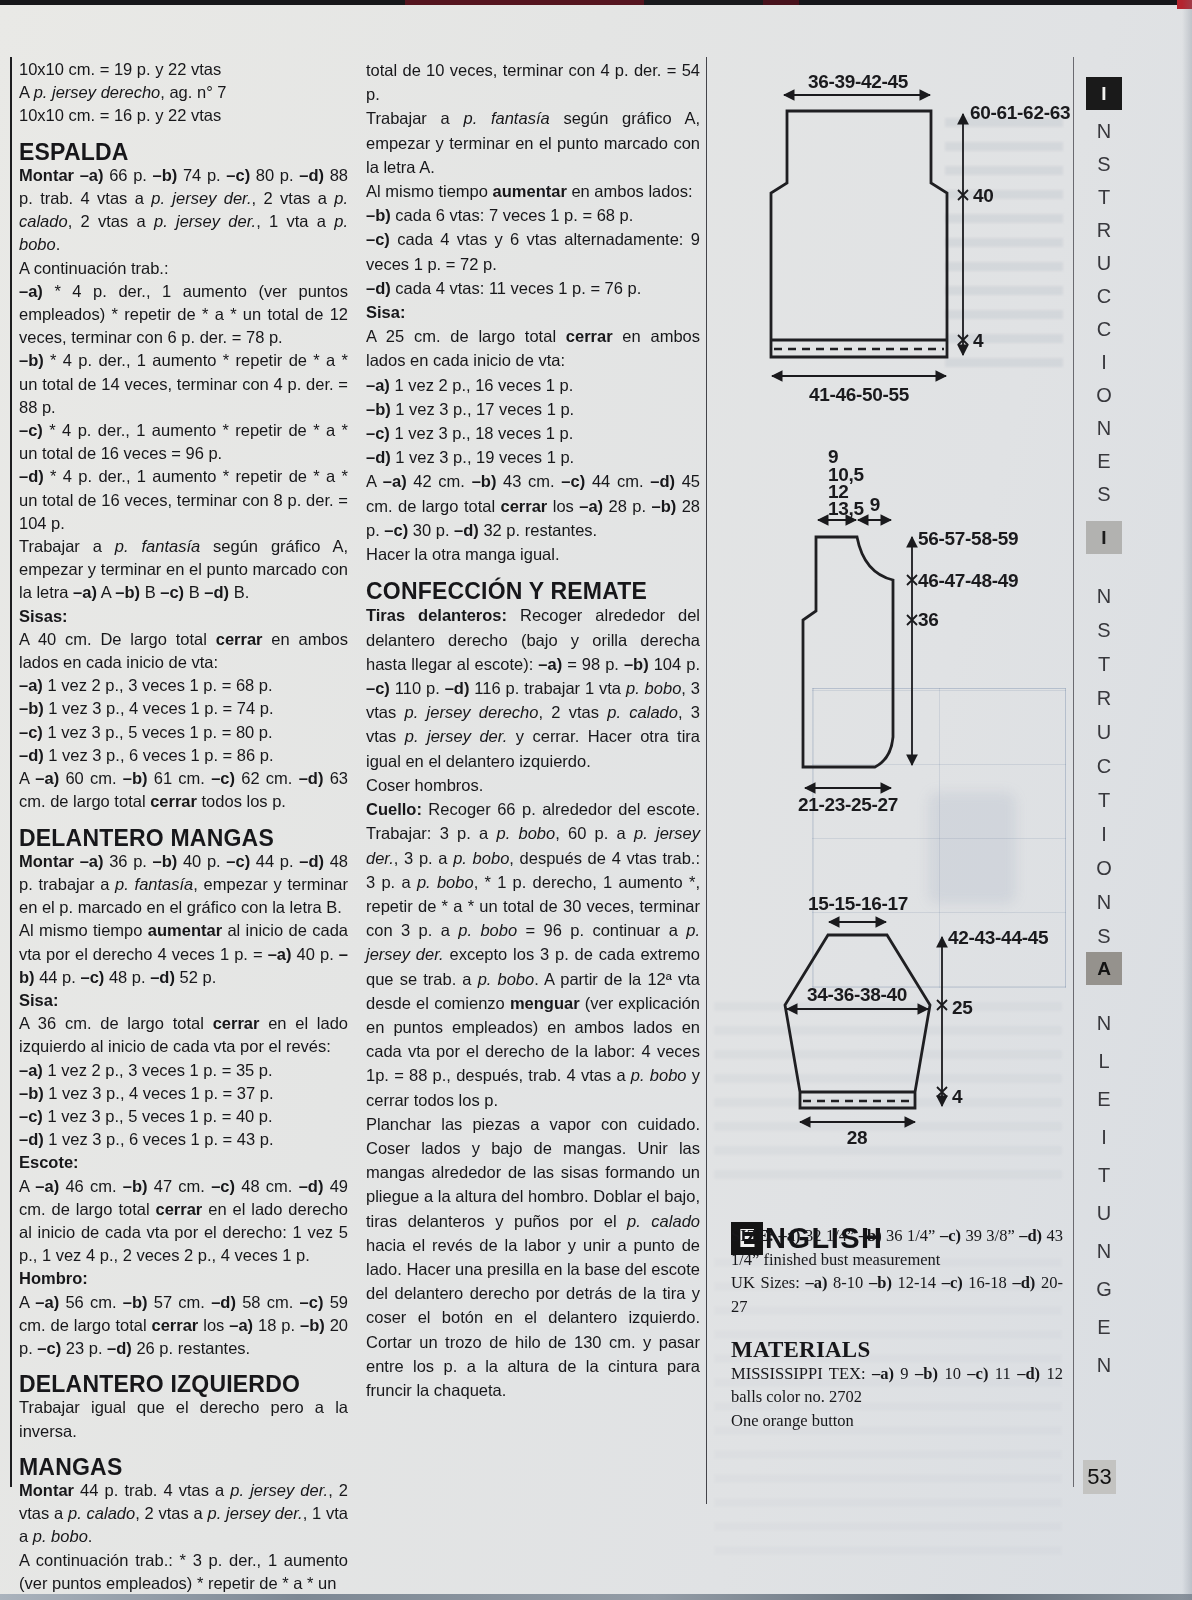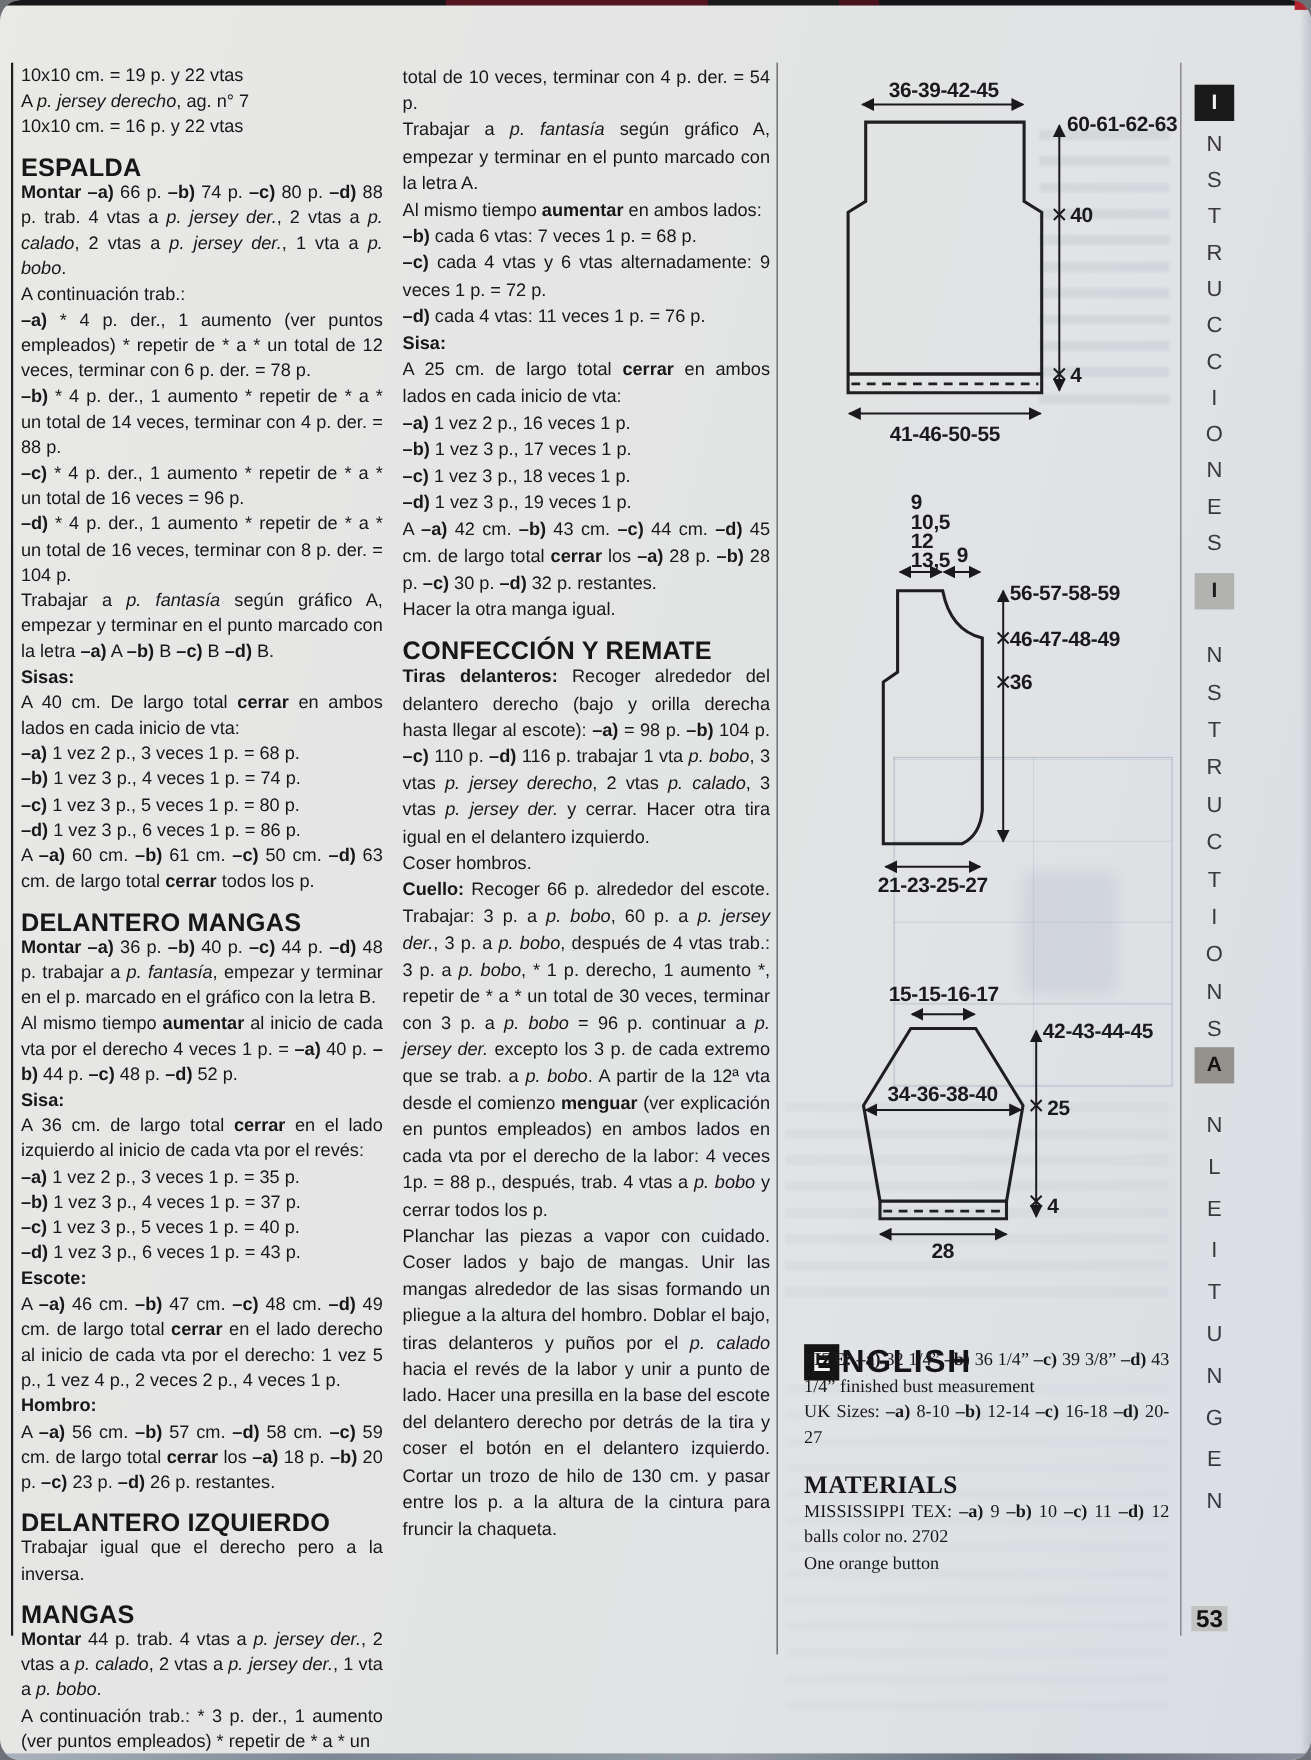--- a/index.html
+++ b/index.html
@@ -1,18 +1,18 @@
 <!DOCTYPE html>
 <html><head>
 <meta charset="utf-8">
 <style>
   html,body{margin:0;padding:0;background:#6e7176;}
   .page{position:relative;width:1192px;height:1600px;margin:0 auto;overflow:hidden;
         background:linear-gradient(104deg,#e9e9e6 0%,#e4e5e4 38%,#e0e2e4 70%,#d9dde2 100%);
-        font-family:"Liberation Sans",sans-serif;color:#17171a;border-radius:19px;}
+        font-family:"Liberation Sans",sans-serif;color:#17171a;}
   
   .strip-top{position:absolute;left:0;top:0;width:100%;height:5px;
      background:linear-gradient(90deg,#17171a 0 34%,#55151f 34% 54%,#1a1a1d 54% 64%,#47121c 64% 67%,#16161a 67% 100%);}
   .corner-red{position:absolute;right:0;top:0;width:15px;height:9px;background:#b4242f;}
   .strip-bottom{position:absolute;left:0;bottom:0;width:100%;height:6px;
      background:linear-gradient(90deg,#aab3bd,#7d8894 25%,#939ca6 55%,#5f6a76 80%,#8a939d);}
   .edge-right{position:absolute;right:0;top:0;width:10px;height:100%;
      background:linear-gradient(90deg,rgba(0,0,0,0),rgba(110,120,135,.28));}
   
   .rule{position:absolute;background:#222;}
@@ -35,22 +35,22 @@
            display:flex;align-items:center;justify-content:center;}
   .eng-rest{font-size:29px;font-weight:600;letter-spacing:1.5px;color:#141417;margin-left:2px;}
   
   .sidebar{position:absolute;left:1080px;top:0;width:50px;height:1600px;}
   .tab-box{position:absolute;left:6px;width:36px;height:33px;display:flex;align-items:center;justify-content:center;
            font-size:19px;font-weight:700;}
   .tab-dark{background:#1a1a1a;color:#f2f2ef;}
   .tab-gray{background:#b2b2b0;color:#1c1c1c;}
   .tab-gray2{background:#95928d;color:#141414;}
   .sb-letter{position:absolute;left:0;width:48px;text-align:center;font-size:20px;color:#38383d;}
-  .pagenum{position:absolute;left:3px;top:1460px;width:33px;height:23px;background:#c3c3c1;color:#111;
-           font-size:22px;font-weight:700;display:flex;align-items:center;justify-content:center;}
+  .pagenum{position:absolute;left:3px;top:1460px;width:33px;height:34px;background:#c3c3c1;color:#111;
+           font-size:22px;font-weight:400;display:flex;align-items:center;justify-content:center;}
   
   .diag{position:absolute;}
   .diag text{font-family:"Liberation Sans",sans-serif;font-weight:700;font-size:19px;fill:#1a1a1d;letter-spacing:-0.3px;}
   
   .ghost{position:absolute;pointer-events:none;}
   .ghost-bars{background:repeating-linear-gradient(180deg,rgba(95,110,140,.09) 0 9px,rgba(0,0,0,0) 9px 24px);filter:blur(1px);}
   .ghost-table{border:1px solid rgba(70,100,140,.16);
      background:repeating-linear-gradient(0deg,rgba(70,100,140,.13) 0 1px,rgba(0,0,0,0) 1px 74px),
                 repeating-linear-gradient(90deg,rgba(70,100,140,.13) 0 1px,rgba(0,0,0,0) 1px 126px);
      filter:blur(.6px);}
@@ -87,21 +87,21 @@
       <p><span class="b">–b)</span><span> * 4 p. der., 1 aumento * repetir de * a * un total de 14 veces, terminar con 4 p. der. = 88 p.</span></p>
       <p><span class="b">–c)</span><span> * 4 p. der., 1 aumento * repetir de * a * un total de 16 veces = 96 p.</span></p>
       <p><span class="b">–d)</span><span> * 4 p. der., 1 aumento * repetir de * a * un total de 16 veces, terminar con 8 p. der. = 104 p.</span></p>
       <p><span>Trabajar a </span><span class="i">p. fantasía</span><span> según gráfico A, empezar y terminar en el punto marcado con la letra </span><span class="b">–a)</span><span> A </span><span class="b">–b)</span><span> B </span><span class="b">–c)</span><span> B </span><span class="b">–d)</span><span> B.</span></p>
       <p><span class="b">Sisas:</span></p>
       <p><span>A 40 cm. De largo total </span><span class="b">cerrar</span><span> en ambos lados en cada inicio de vta:</span></p>
       <p><span class="b">–a)</span><span> 1 vez 2 p., 3 veces 1 p. = 68 p.</span></p>
       <p><span class="b">–b)</span><span> 1 vez 3 p., 4 veces 1 p. = 74 p.</span></p>
       <p><span class="b">–c)</span><span> 1 vez 3 p., 5 veces 1 p. = 80 p.</span></p>
       <p><span class="b">–d)</span><span> 1 vez 3 p., 6 veces 1 p. = 86 p.</span></p>
-      <p><span>A </span><span class="b">–a)</span><span> 60 cm. </span><span class="b">–b)</span><span> 61 cm. </span><span class="b">–c)</span><span> 50 cm. </span><span class="b">–d)</span><span> 63 cm. de largo total </span><span class="b">cerrar</span><span> todos los p.</span></p>
+      <p><span>A </span><span class="b">–a)</span><span> 60 cm. </span><span class="b">–b)</span><span> 61 cm. </span><span class="b">–c)</span><span> 62 cm. </span><span class="b">–d)</span><span> 63 cm. de largo total </span><span class="b">cerrar</span><span> todos los p.</span></p>
       <div class="h"><span>DELANTERO MANGAS</span></div>
       <p><span class="b">Montar </span><span class="b">–a)</span><span> 36 p. </span><span class="b">–b)</span><span> 40 p. </span><span class="b">–c)</span><span> 44 p. </span><span class="b">–d)</span><span> 48 p. trabajar a </span><span class="i">p. fantasía</span><span>, empezar y terminar en el p. marcado en el gráfico con la letra B.</span></p>
       <p><span>Al mismo tiempo </span><span class="b">aumentar</span><span> al inicio de cada vta por el derecho 4 veces 1 p. = </span><span class="b">–a)</span><span> 40 p. </span><span class="b">–b)</span><span> 44 p. </span><span class="b">–c)</span><span> 48 p. </span><span class="b">–d)</span><span> 52 p.</span></p>
       <p><span class="b">Sisa:</span></p>
       <p><span>A 36 cm. de largo total </span><span class="b">cerrar</span><span> en el lado izquierdo al inicio de cada vta por el revés:</span></p>
       <p><span class="b">–a)</span><span> 1 vez 2 p., 3 veces 1 p. = 35 p.</span></p>
       <p><span class="b">–b)</span><span> 1 vez 3 p., 4 veces 1 p. = 37 p.</span></p>
       <p><span class="b">–c)</span><span> 1 vez 3 p., 5 veces 1 p. = 40 p.</span></p>
       <p><span class="b">–d)</span><span> 1 vez 3 p., 6 veces 1 p. = 43 p.</span></p>
       <p><span class="b">Escote:</span></p>

